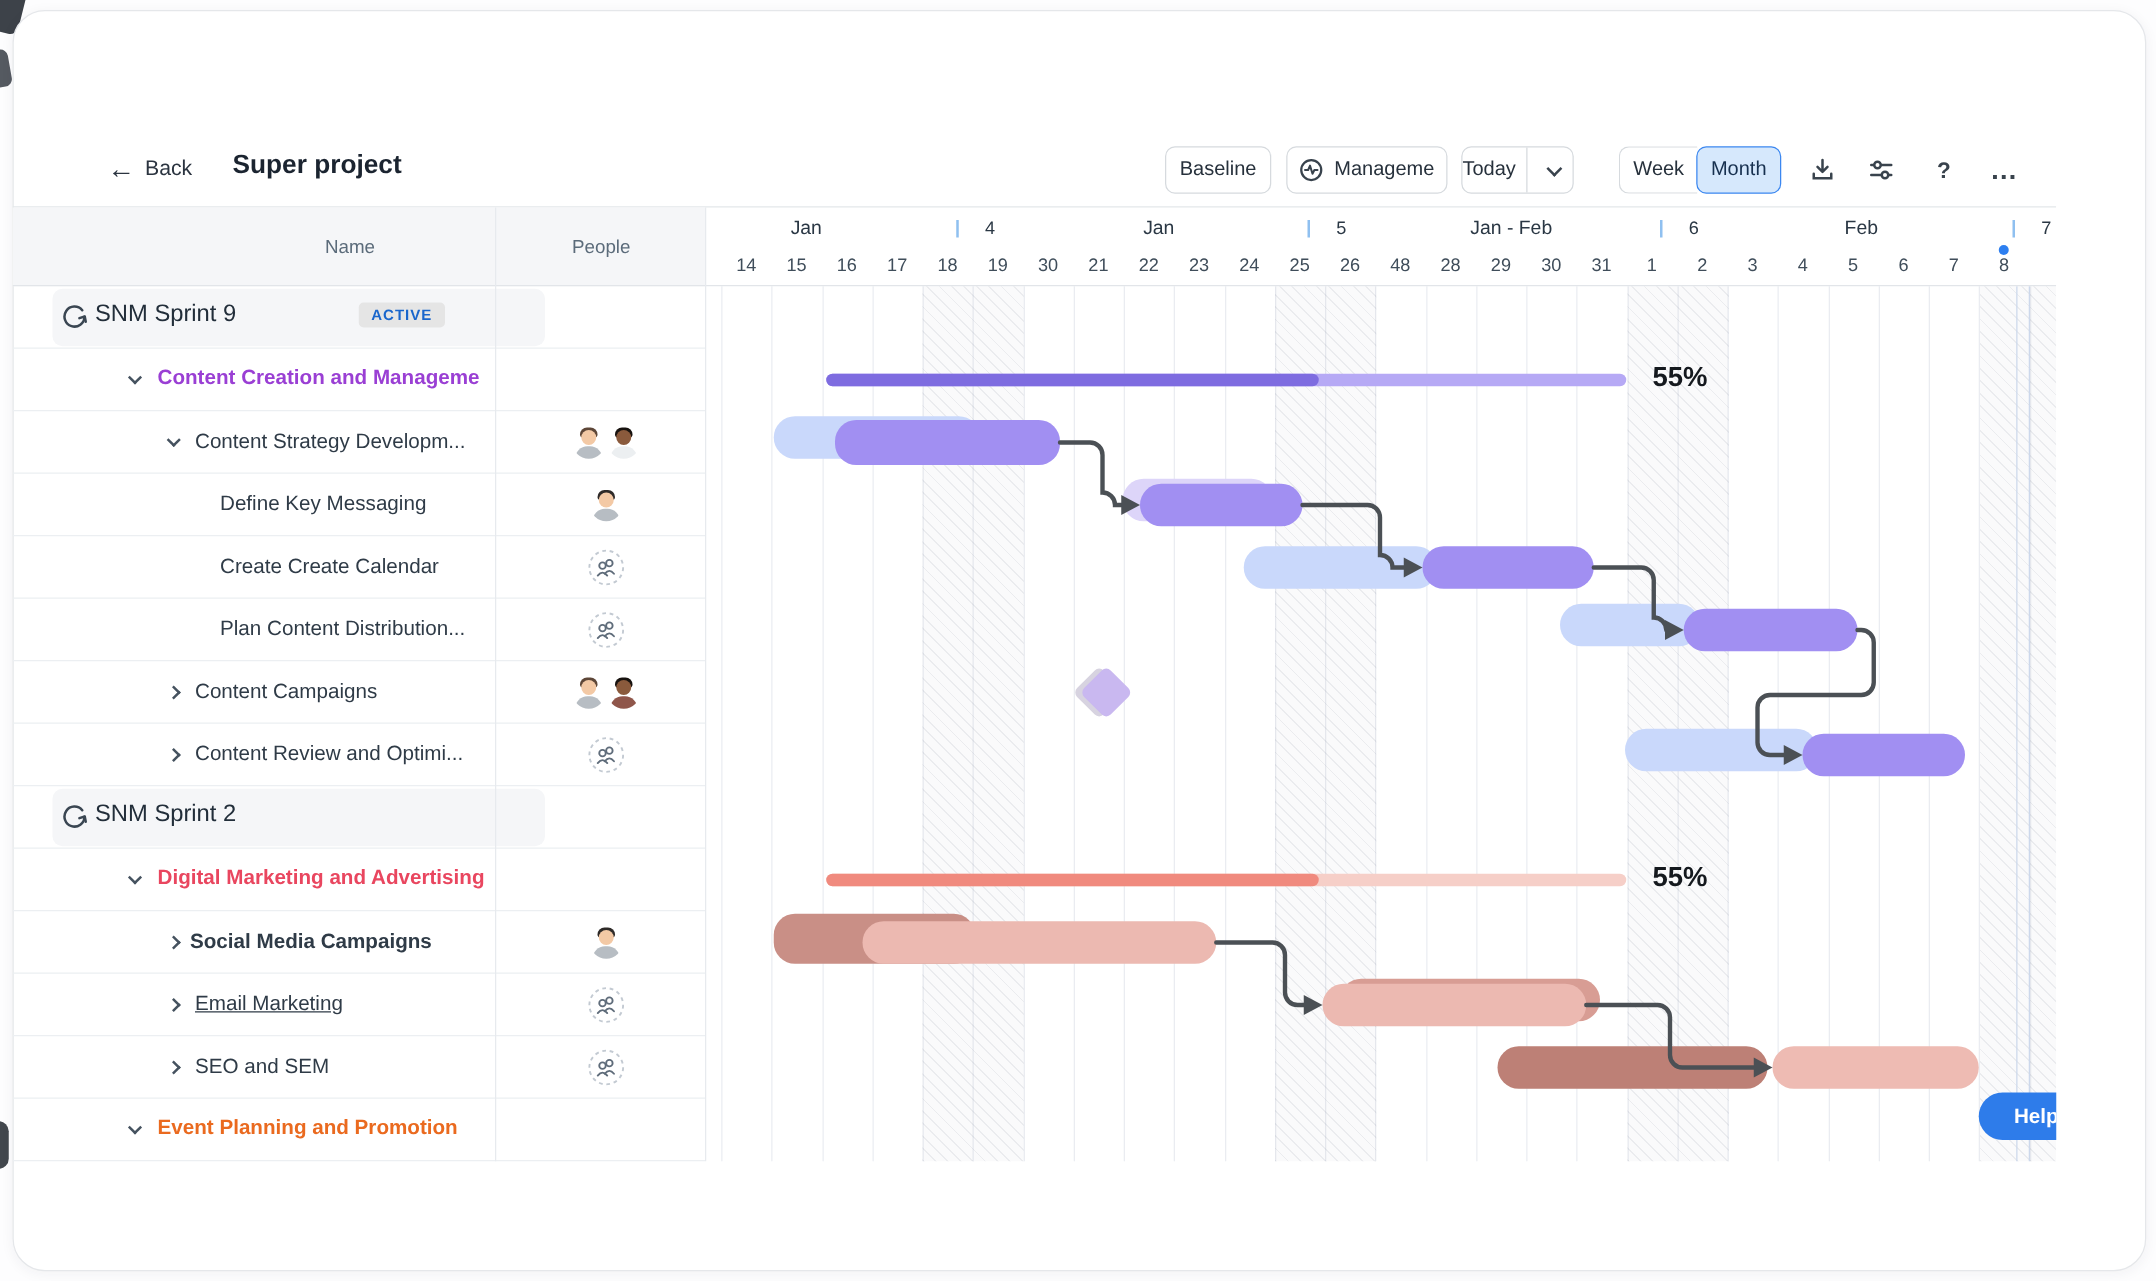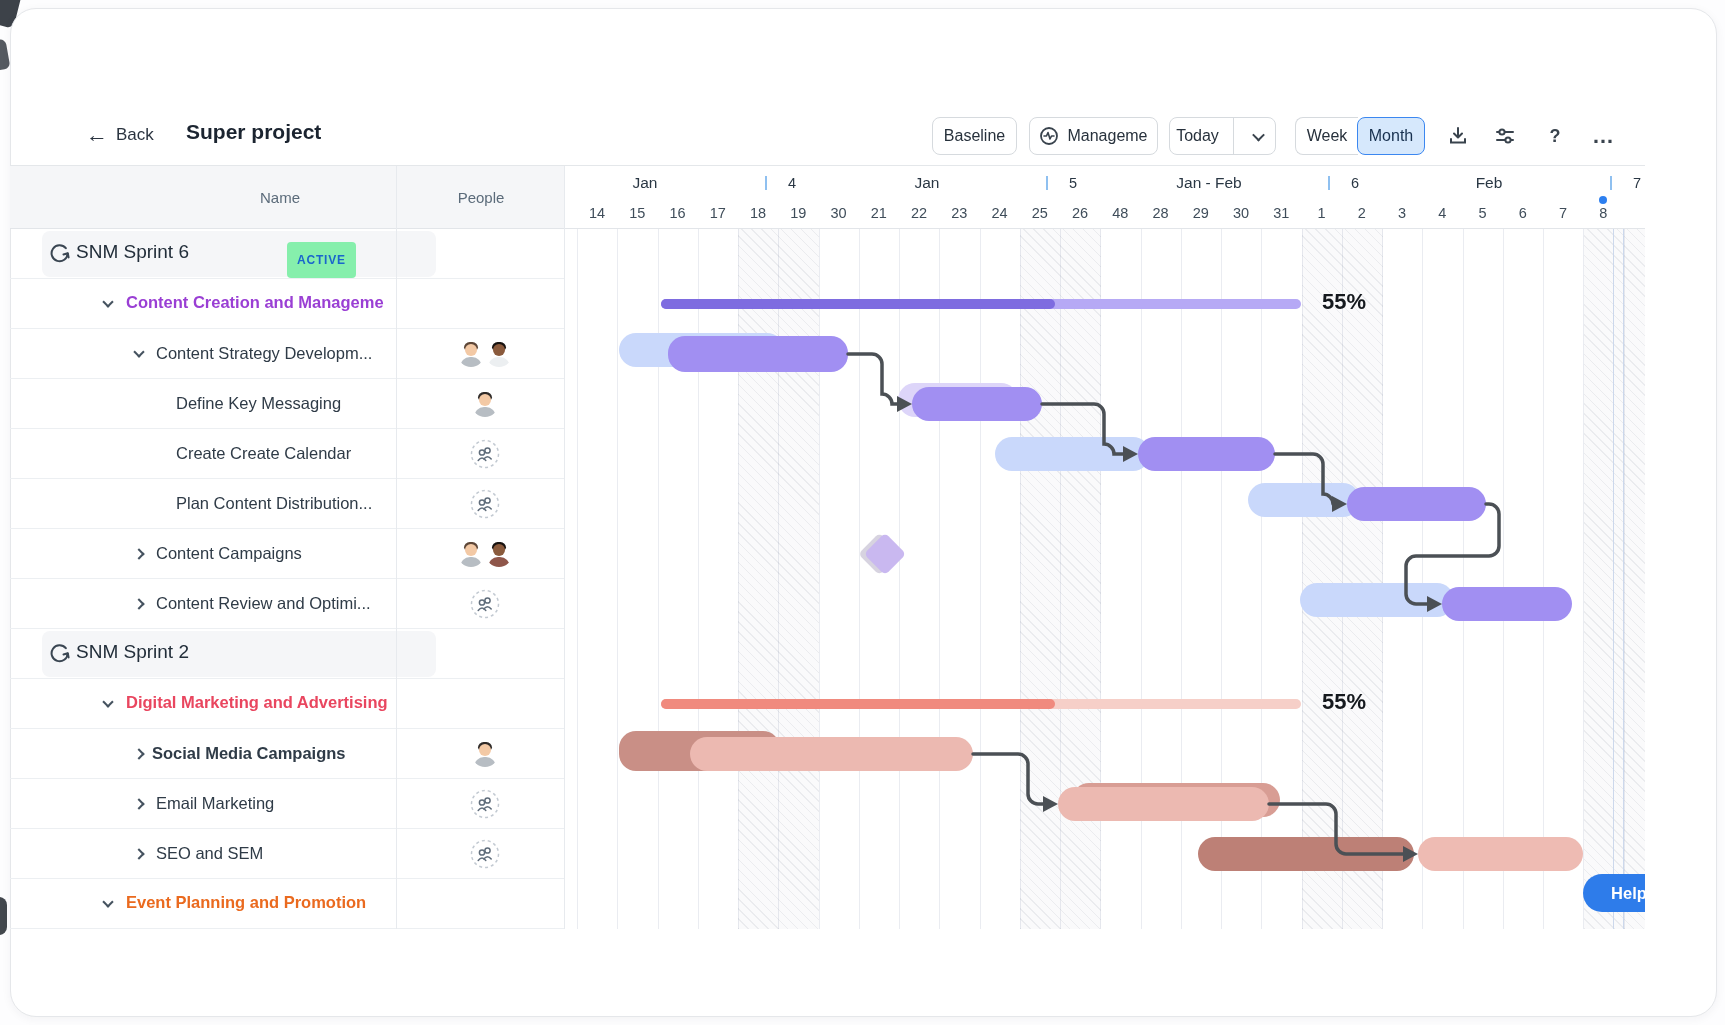--- a/index.html
+++ b/index.html
@@ -19,21 +19,21 @@
          border-radius:26px 0 0 26px; z-index:2; }
   #back { position:absolute; left:76px; top:113px; height:28px; display:flex; align-items:center; gap:8px; cursor:pointer; }
   #back .arrow { font-size:22px; color:#2b3440; line-height:1; }
   #back .lbl { font-size:17px; color:#2b3440; }
   #title { position:absolute; left:176px; top:112px; font-size:21px; font-weight:bold; color:#1b2430; }
 
   .btn { position:absolute; top:109px; height:38px; background:#fff; border:1px solid #d6dade; border-radius:8px;
          display:flex; align-items:center; justify-content:center; gap:8px; font-size:16px; color:#27313c; cursor:pointer; }
   #btn-baseline { left:922px; width:85px; }
   #btn-workload { left:1019px; width:129px; }
-  #grp-today { left:1159px; width:107px; padding:0; }
+  #grp-today { left:1159px; width:90px; padding:0; }
   #grp-today .seg1 { flex:1; display:flex; align-items:center; justify-content:center; height:100%; }
   #grp-today .sep { width:1px; height:100%; background:#d6dade; }
   #grp-today .seg2 { width:33px; display:flex; align-items:center; justify-content:center; height:100%; }
   .chev-down-css { width:9px; height:9px; border-right:2px solid #39434d; border-bottom:2px solid #39434d;
                    transform:rotate(45deg) translate(-1px,-1px); }
   #grp-wm { position:absolute; left:1285px; top:109px; height:38px; display:flex; }
   #btn-week { width:63px; height:38px; background:#fff; border:1px solid #d6dade; border-right:none; border-radius:8px 0 0 8px;
               display:flex; align-items:center; justify-content:center; font-size:16px; color:#27313c; cursor:pointer; }
   #btn-month { width:68px; height:38px; background:#d6e8fc; border:1.5px solid #3b87f0; border-radius:8px;
                display:flex; align-items:center; justify-content:center; font-size:16px; color:#17304f; cursor:pointer; margin-left:-1px; }
@@ -60,21 +60,21 @@
   .week-num  { position:absolute; top:167px; transform:translateX(-50%); font-size:14.5px; color:#2a3744; }
   .week-tick { position:absolute; top:168px; width:2px; height:14px; background:#8fc0f0; }
   .day-lbl   { position:absolute; top:197px; transform:translateX(-50%); font-size:14.5px; color:#3f4d5a; }
   #today-dot { position:absolute; width:8px; height:8px; border-radius:50%; background:#2d7ff0; transform:translate(-50%,-50%); }
 
   
   #rows { position:absolute; left:0; top:221px; width:554px; z-index:5; }
   .trow { position:absolute; left:0; width:554px; height:50px; border-bottom:1px solid #eceff2; cursor:pointer; }
   .trow .pill { position:absolute; left:32px; top:2px; width:394px; height:46px; background:#f5f6f8; border-radius:8px; }
   .sprint-name { position:absolute; left:66px; top:12px; font-size:19px; color:#222e3a; }
-  .badge { position:absolute; left:277px; top:13px; height:36px; padding:0 10px; background:#86efac; color:#1a66cc;
+  .badge { position:absolute; left:277px; top:13px; height:20px; padding:0 10px; background:#e5e5e5; color:#1a66cc;
            font-size:12px; font-weight:bold; letter-spacing:.8px; border-radius:4px; display:flex; align-items:center; }
   .grp-name { position:absolute; left:116px; top:14px; font-size:16.5px; font-weight:bold; white-space:nowrap;
               max-width:268px; overflow:hidden; }
   .task-name { position:absolute; top:15px; font-size:16.5px; color:#2f3b47; white-space:nowrap; max-width:230px; overflow:hidden;}
   .chev { position:absolute; width:8px; height:8px; border-right:2px solid #45525f; border-bottom:2px solid #45525f; }
   .chev.down  { transform:rotate(45deg); top:19px; }
   .chev.right { transform:rotate(-45deg); top:21px; }
   .sprint-ic { position:absolute; left:40px; top:14px; }
 
   .people-cell { position:absolute; left:396px; top:0; width:158px; height:50px; display:flex; align-items:center; justify-content:center; gap:2px;}
@@ -289,21 +289,21 @@
         <div class="day-lbl" style="left: 1593.25px;">8</div>
         <div id="today-dot" style="left: 1593px; top: 192px;"></div>
       </div>
     <div id="rows">
         <div class="trow" style="top: 0px;">
           <div class="pill"></div>
           <div class="sprint-ic"><svg width="20" height="20" viewBox="0 0 20 20">
               <path d="M15.8 5.2 A8 8 0 1 0 17.6 10.4" fill="none" stroke="#3a4652" stroke-width="2" stroke-linecap="round"></path>
               <path d="M13.5 11.5 L17.8 10.2 L18.6 14.4" fill="none" stroke="#3a4652" stroke-width="2" stroke-linecap="round" stroke-linejoin="round"></path>
             </svg></div>
-          <div class="sprint-name">SNM Sprint 6</div>
+          <div class="sprint-name">SNM Sprint 9</div>
           <div class="badge">ACTIVE</div>
         </div>
         <div class="trow" style="top: 50px;">
           <div class="chev down" style="left: 94px;"></div>
           <div class="grp-name" style="color: rgb(154, 63, 212);">Content Creation and Manageme</div>
         </div>
         <div class="trow" style="top: 100px;">
           <div class="chev down" style="left: 125px;"></div>
           <div class="task-name" style="left: 146px;">Content Strategy Developm...</div>
           <div class="people-cell">
@@ -400,21 +400,21 @@
           <div class="people-cell">
             <div class="avatar">
               <div class="hair" style="background: rgb(46, 42, 40);"></div>
               <div class="head" style="background: rgb(243, 201, 165);"></div>
               <div class="body" style="background: rgb(183, 189, 195);"></div>
             </div>
           </div>
         </div>
         <div class="trow" style="top: 550px;">
           <div class="chev right" style="left: 125px;"></div>
-          <div class="task-name" style="left: 146px;">Email Marketing</div>
+          <div class="task-name" style="left: 146px; text-decoration: underline;">Email Marketing</div>
           <div class="people-cell">
             <div class="unassigned"><svg width="30" height="30" viewBox="0 0 30 30">
                 <circle cx="15" cy="15" r="13.5" fill="none" stroke="#c3cad2" stroke-width="1.5" stroke-dasharray="3,3"></circle>
                 <circle cx="17.5" cy="11.5" r="2.6" fill="none" stroke="#5f6c7a" stroke-width="1.5"></circle>
                 <path d="M13.8 20 q3.7,-4.6 7.4,0" fill="none" stroke="#5f6c7a" stroke-width="1.5" stroke-linecap="round"></path>
                 <circle cx="12" cy="13.5" r="2.6" fill="#fff" stroke="#5f6c7a" stroke-width="1.5"></circle>
                 <path d="M8.2 21.5 q3.8,-4.8 7.6,0" fill="none" stroke="#5f6c7a" stroke-width="1.5" stroke-linecap="round"></path>
               </svg></div>
           </div>
         </div>

